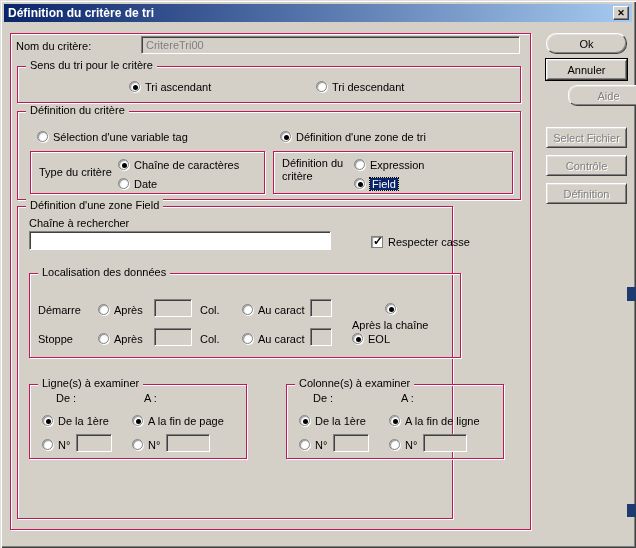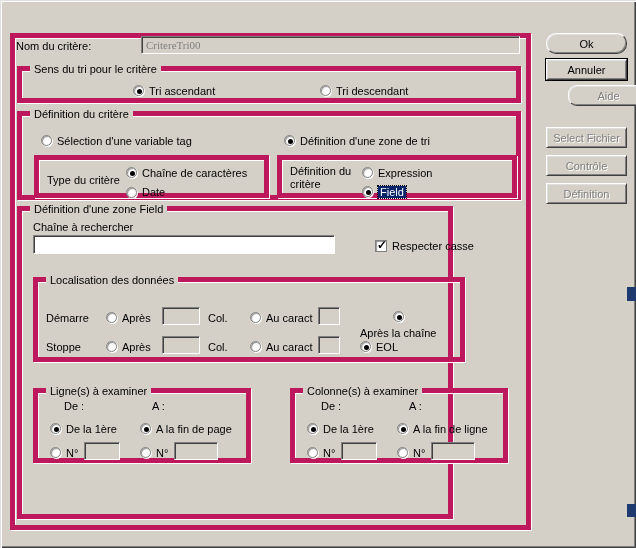--- a/index.html
+++ b/index.html
@@ -17,30 +17,29 @@
   }
   .title{font-weight:bold;font-size:12px;color:#fff;line-height:18px;padding-left:4px;display:block;white-space:nowrap;}
   .close{
     position:absolute;top:2px;right:3px;width:16px;height:14px;background:#d4d0c8;
     border:1px solid;border-color:#fff #404040 #404040 #fff;
     box-shadow:inset -1px -1px 0 #808080;
     display:flex;align-items:center;justify-content:center;
     font-size:9px;font-weight:bold;line-height:1;cursor:default;
   }
   .gbox{
-    position:absolute;border:5px solid #be185d;
+    position:absolute;border:1px solid #be185d;
     box-shadow: inset 1px 1px 0 #ffffff, 1px 1px 0 #ffffff;
   }
   .gtitle{position:absolute;top:-8px;left:8px;background:#d4d0c8;padding:0 4px;white-space:nowrap;}
   .lbl{position:absolute;white-space:nowrap;}
   .sunken{
     position:absolute;background:#d4d0c8;
     border:1px solid;border-color:#808080 #fff #fff #808080;
     box-shadow: inset 1px 1px 0 #404040;
-    font-family: Liberation Serif, serif;
   }
   .dis-text{color:#808080;padding-left:4px;line-height:16px;display:block;white-space:nowrap;overflow:hidden;}
   .tinput{
     position:absolute;background:#fff;border:1px solid;border-color:#808080 #fff #fff #808080;
     box-shadow: inset 1px 1px 0 #404040;
     font-family:"Liberation Sans",sans-serif;font-size:11px;padding:1px 3px;outline:none;
   }
   .ritem{position:absolute;display:flex;align-items:center;gap:5px;height:13px;white-space:nowrap;}
   .radio{
     width:11px;height:11px;border-radius:50%;background:#fff;position:relative;flex:0 0 auto;
@@ -61,20 +60,26 @@
   }
   .btn.default{outline:1px solid #000;}
   .btn.disabled{color:#808080;text-shadow:1px 1px 0 #fff;}
   .frag{position:absolute;left:627px;width:9px;background:#1e3a6e;}
 </style>
 </head>
 <body>
 
 <div id="window">
 
+  <div class="titlebar">
+    <span class="title">Définition du critère de tri</span>
+    <div class="close">
+      <span>✕</span>
+    </div>
+  </div>
 
   <div class="gbox" style="left:10px;top:33px;width:521px;height:497px;"></div>
 
   <span class="lbl" style="left:16px;top:40px;">Nom du critère:</span>
   <div class="sunken" style="left:141px;top:36px;width:379px;height:18px;">
     <span class="dis-text">CritereTri00</span>
   </div>
 
   <div class="gbox" style="left:17px;top:66px;width:504px;height:37px;">
     <span class="gtitle">Sens du tri pour le critère</span>
@@ -98,21 +103,21 @@
       <span class="radio checked"></span>
       <span>Définition d'une zone de tri</span>
     </div>
 
     <div class="gbox" style="left:12px;top:39px;width:235px;height:43px;">
       <span class="lbl" style="left:8px;top:14px;">Type du critère</span>
       <div class="ritem" style="left:87px;top:6px;">
         <span class="radio checked"></span>
         <span>Chaîne de caractères</span>
       </div>
-      <div class="ritem" style="left:87px;top:25px;align-items:flex-end;">
+      <div class="ritem" style="left:87px;top:25px;">
         <span class="radio"></span>
         <span>Date</span>
       </div>
     </div>
 
     <div class="gbox" style="left:255px;top:39px;width:240px;height:43px;">
       <span class="lbl" style="left:8px;top:5px;width:74px;white-space:normal;line-height:13px;">Définition du critère</span>
       <div class="ritem" style="left:80px;top:6px;">
         <span class="radio"></span>
         <span>Expression</span>

